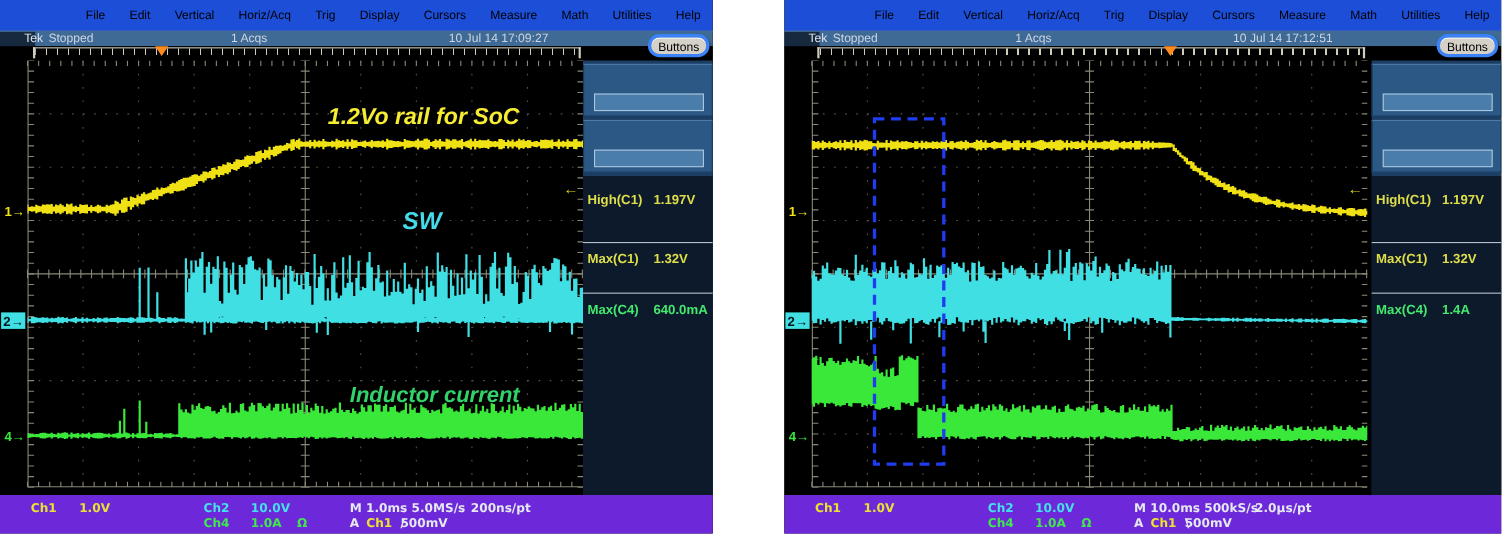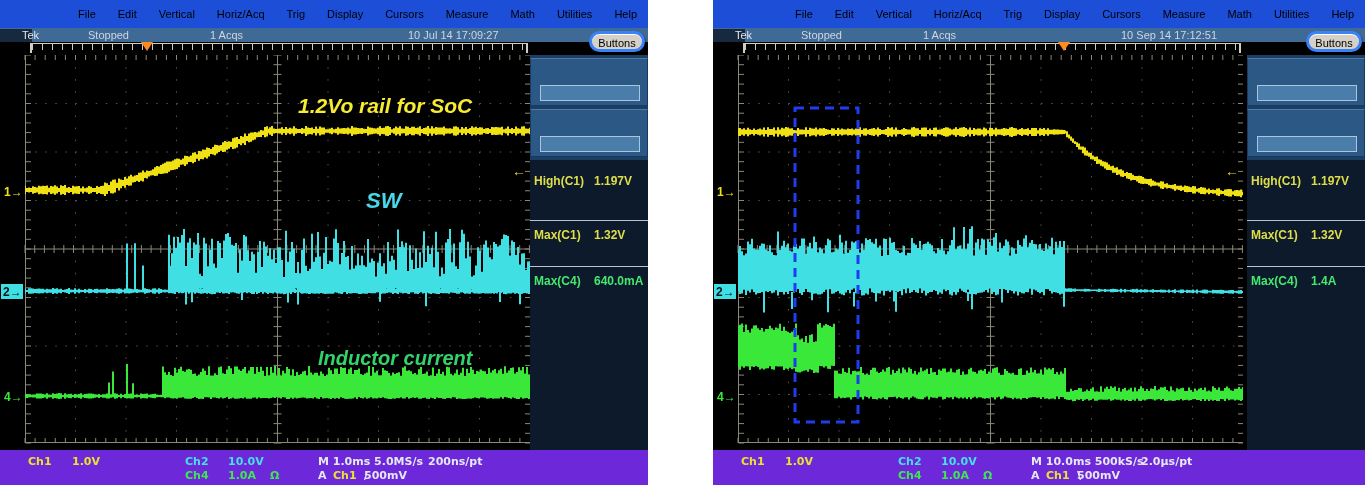--- a/index.html
+++ b/index.html
@@ -10,21 +10,21 @@
 
   .menubar{position:absolute;top:0;left:0;right:0;height:28px;background:#1d4ed8;
     border-bottom:1px solid #8f8c82;display:flex;align-items:center;
     font-size:11px;color:#000;justify-content:flex-end;}
   .menu-item{padding:0 11px;white-space:nowrap;cursor:default;}
 
   .statusbar{position:absolute;top:28px;left:0;right:0;height:14px;background:#3f6a96;
     font-size:11px;color:#cdd6e2;}
   .statusbar span{position:absolute;top:1px;white-space:nowrap;}
   .brand{left:0;top:0;width:32px;height:14px;background:#17293f;color:#e0e4ea;padding-left:22px;box-sizing:border-box;}
-  .st-state{left:44px;margin-left:44px;}
+  .st-state{left:44px;}
   .st-acqs{left:210px;}
   .st-dt{left:408px;}
 
   .buttons-pill{position:absolute;top:31px;right:3px;width:56px;height:21px;border-radius:11px;
     background:#d5d1c8;border:3px solid #3b82f6;box-shadow:inset 0 1px 0 #ffffff,1px 2px 2px rgba(0,0,0,.55);
     font-family:"Liberation Sans",sans-serif;font-size:11px;color:#000;line-height:19px;text-align:center;
     padding:0;cursor:default;z-index:6;}
 
   .rulerstrip{position:absolute;top:42px;left:0;right:0;height:13px;background:#000;}
   .ruler{position:absolute;left:30px;top:1px;width:498px;height:10px;
@@ -167,21 +167,21 @@
     <span class="menu-item">Cursors</span>
     <span class="menu-item">Measure</span>
     <span class="menu-item">Math</span>
     <span class="menu-item">Utilities</span>
     <span class="menu-item">Help</span>
   </div>
   <div class="statusbar">
     <span class="brand">Tek</span>
     <span class="st-state">Stopped</span>
     <span class="st-acqs">1 Acqs</span>
-    <span class="st-dt">10 Sep 14 17:12:51</span>
+    <span class="st-dt">10 Jul 14 17:12:51</span>
   </div>
   <button class="buttons-pill">Buttons</button>
   <div class="rulerstrip">
     <div class="ruler"></div>
     <div class="trig-tri" style="left:345px;left:345px"></div>
   </div>
   <div class="display">
     <svg id="wave1" width="652" height="395">
       <defs>
           <clipPath id="clip1">

